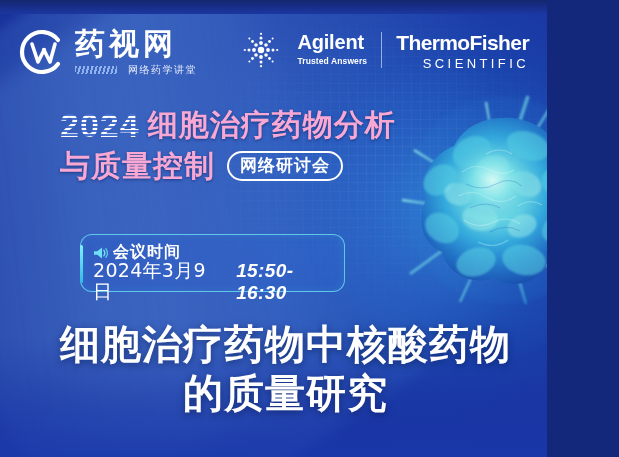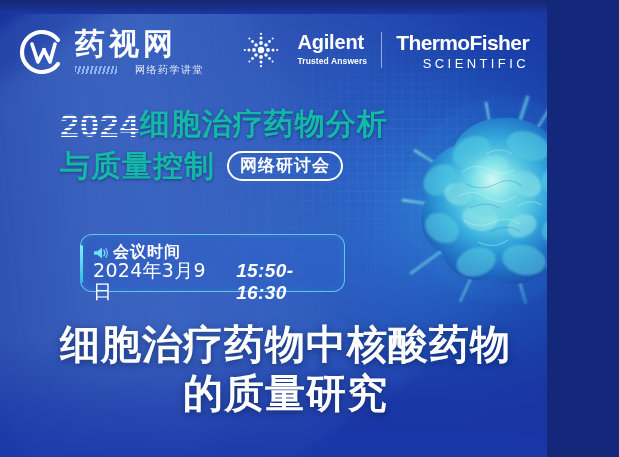--- a/index.html
+++ b/index.html
@@ -69,21 +69,21 @@
   .header{position:absolute;left:0;top:14px;width:100%;height:72px;}
 
   .ysw-logo{position:absolute;left:14px;top:12px;display:flex;align-items:center;gap:9px;}
   .ysw-mark{width:52px;height:52px;flex:0 0 52px;}
   .ysw-mark svg{display:block;}
   .ysw-text{display:flex;flex-direction:column;justify-content:center;padding-top:2px;}
   .ysw-cn{
     font-size:30px;font-weight:bold;color:#ffffff;letter-spacing:4px;
     line-height:1;font-family:"DejaVu Sans","Liberation Sans",sans-serif;
   }
-  .ysw-sub{display:flex;align-items:center;gap:18px;margin-top:4px;}
+  .ysw-sub{display:flex;align-items:center;gap:11px;margin-top:4px;}
   .ysw-slash{
     display:inline-block;width:42px;height:8px;
     background:repeating-linear-gradient(105deg,#9fc0f5 0 2px,transparent 2px 4px);
     opacity:.85;
   }
   .ysw-sub-cn{font-size:10px;color:#e8eefc;letter-spacing:1.5px;font-family:"DejaVu Sans","Liberation Sans",sans-serif;}
 
   
   .partners{position:absolute;right:18px;top:8px;display:flex;align-items:center;gap:14px;}
   .agilent{display:flex;align-items:flex-start;gap:16px;}
@@ -100,32 +100,32 @@
     font-size:21px;font-weight:bold;color:#fff;line-height:1;letter-spacing:-.6px;
     font-family:"Liberation Sans",sans-serif;
   }
   .tf-sci{
     font-size:13px;color:#fff;letter-spacing:3.4px;margin-top:3px;text-align:right;
     font-family:"Liberation Sans",sans-serif;
   }
 
   
   .title-block{position:absolute;left:60px;top:108px;width:400px;}
-  .title-row1{display:flex;align-items:flex-start;}
+  .title-row1{display:flex;align-items:center;gap:8px;}
   .year{
     font-size:34px;font-weight:bold;line-height:1;letter-spacing:1px;
     font-family:"Liberation Sans",sans-serif;
     color:#cfe0fb;
     background:repeating-linear-gradient(0deg,#ffffff 0 2px,#4a73cf 2px 4px);
     -webkit-background-clip:text;background-clip:text;
     -webkit-text-fill-color:transparent;
     text-shadow:none;
   }
   .t-main{
-    font-size:30px;font-weight:bold;color:#14b8a6;line-height:1.08;letter-spacing:1px;
+    font-size:30px;font-weight:bold;color:#f9a8d4;line-height:1.08;letter-spacing:1px;
     font-family:"DejaVu Sans","Liberation Sans",sans-serif;
     text-shadow:0 1px 3px rgba(8,25,80,.55);
   }
   .title-row2{display:flex;align-items:center;gap:12px;margin-top:8px;}
   .webinar-badge{
     border:2px solid #ffffff;border-radius:16px;
     padding:3px 11px 4px;
     font-size:17px;font-weight:bold;color:#ffffff;letter-spacing:1px;
     font-family:"DejaVu Sans","Liberation Sans",sans-serif;
     line-height:1.1;

